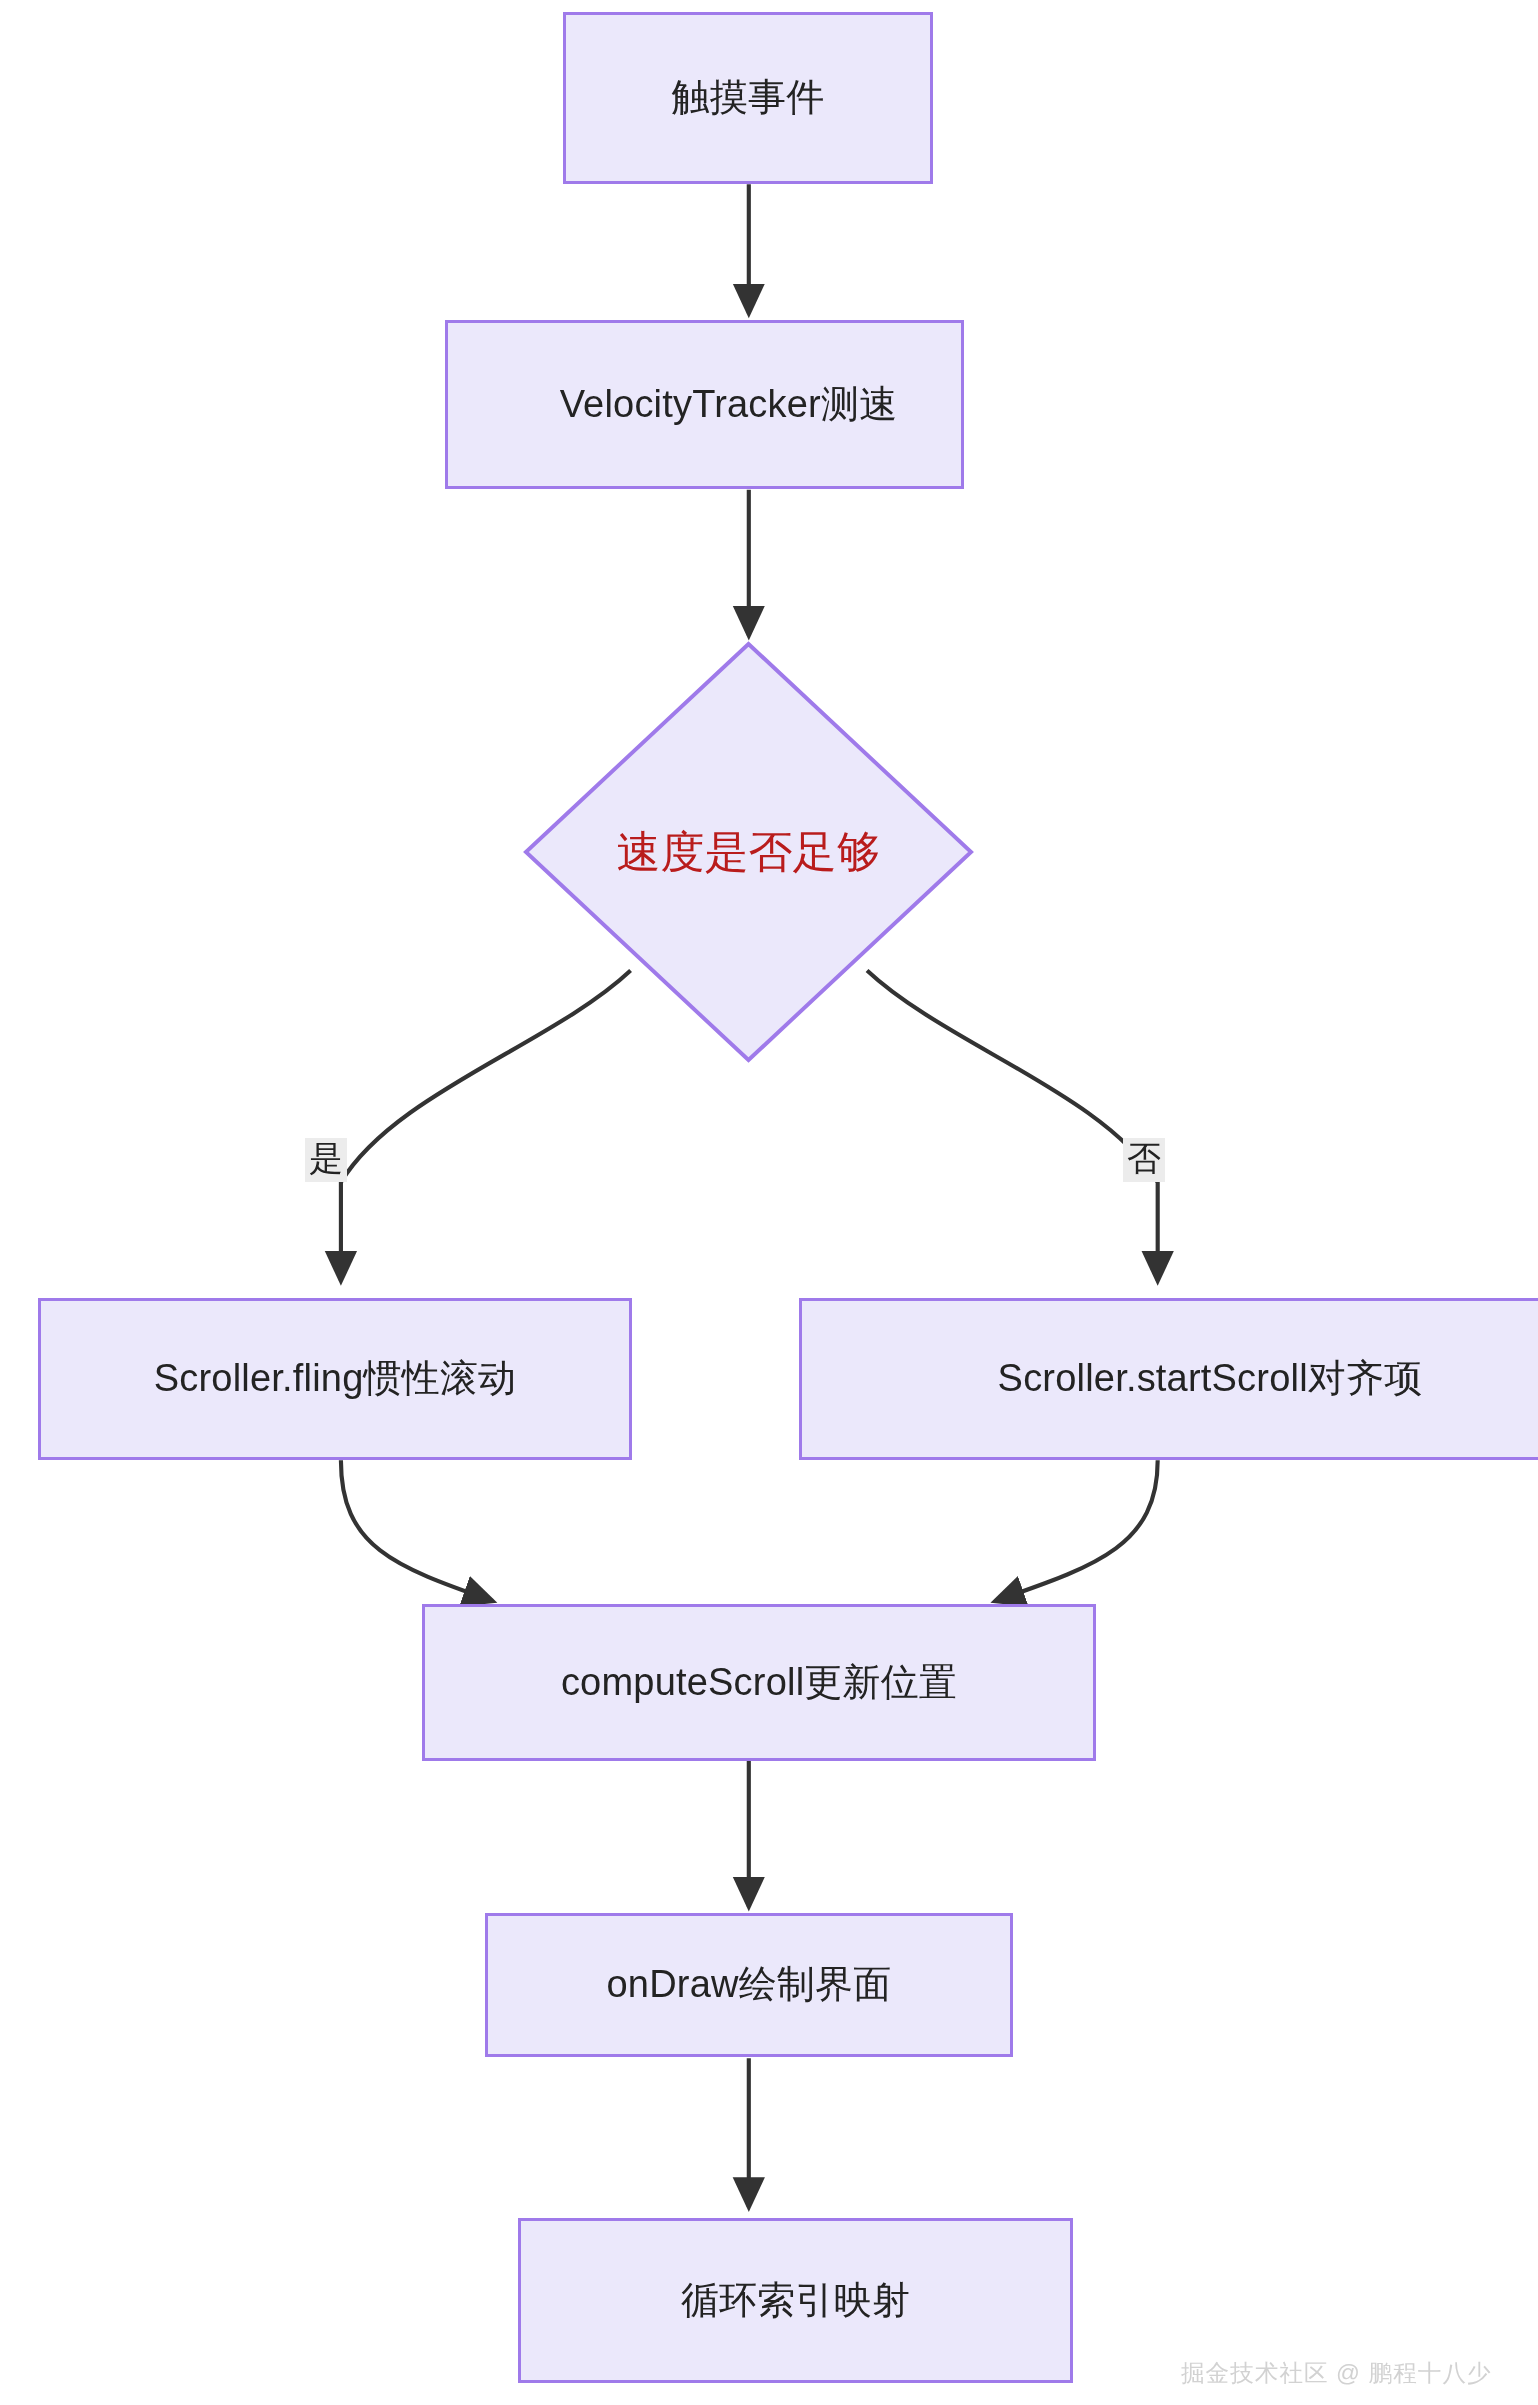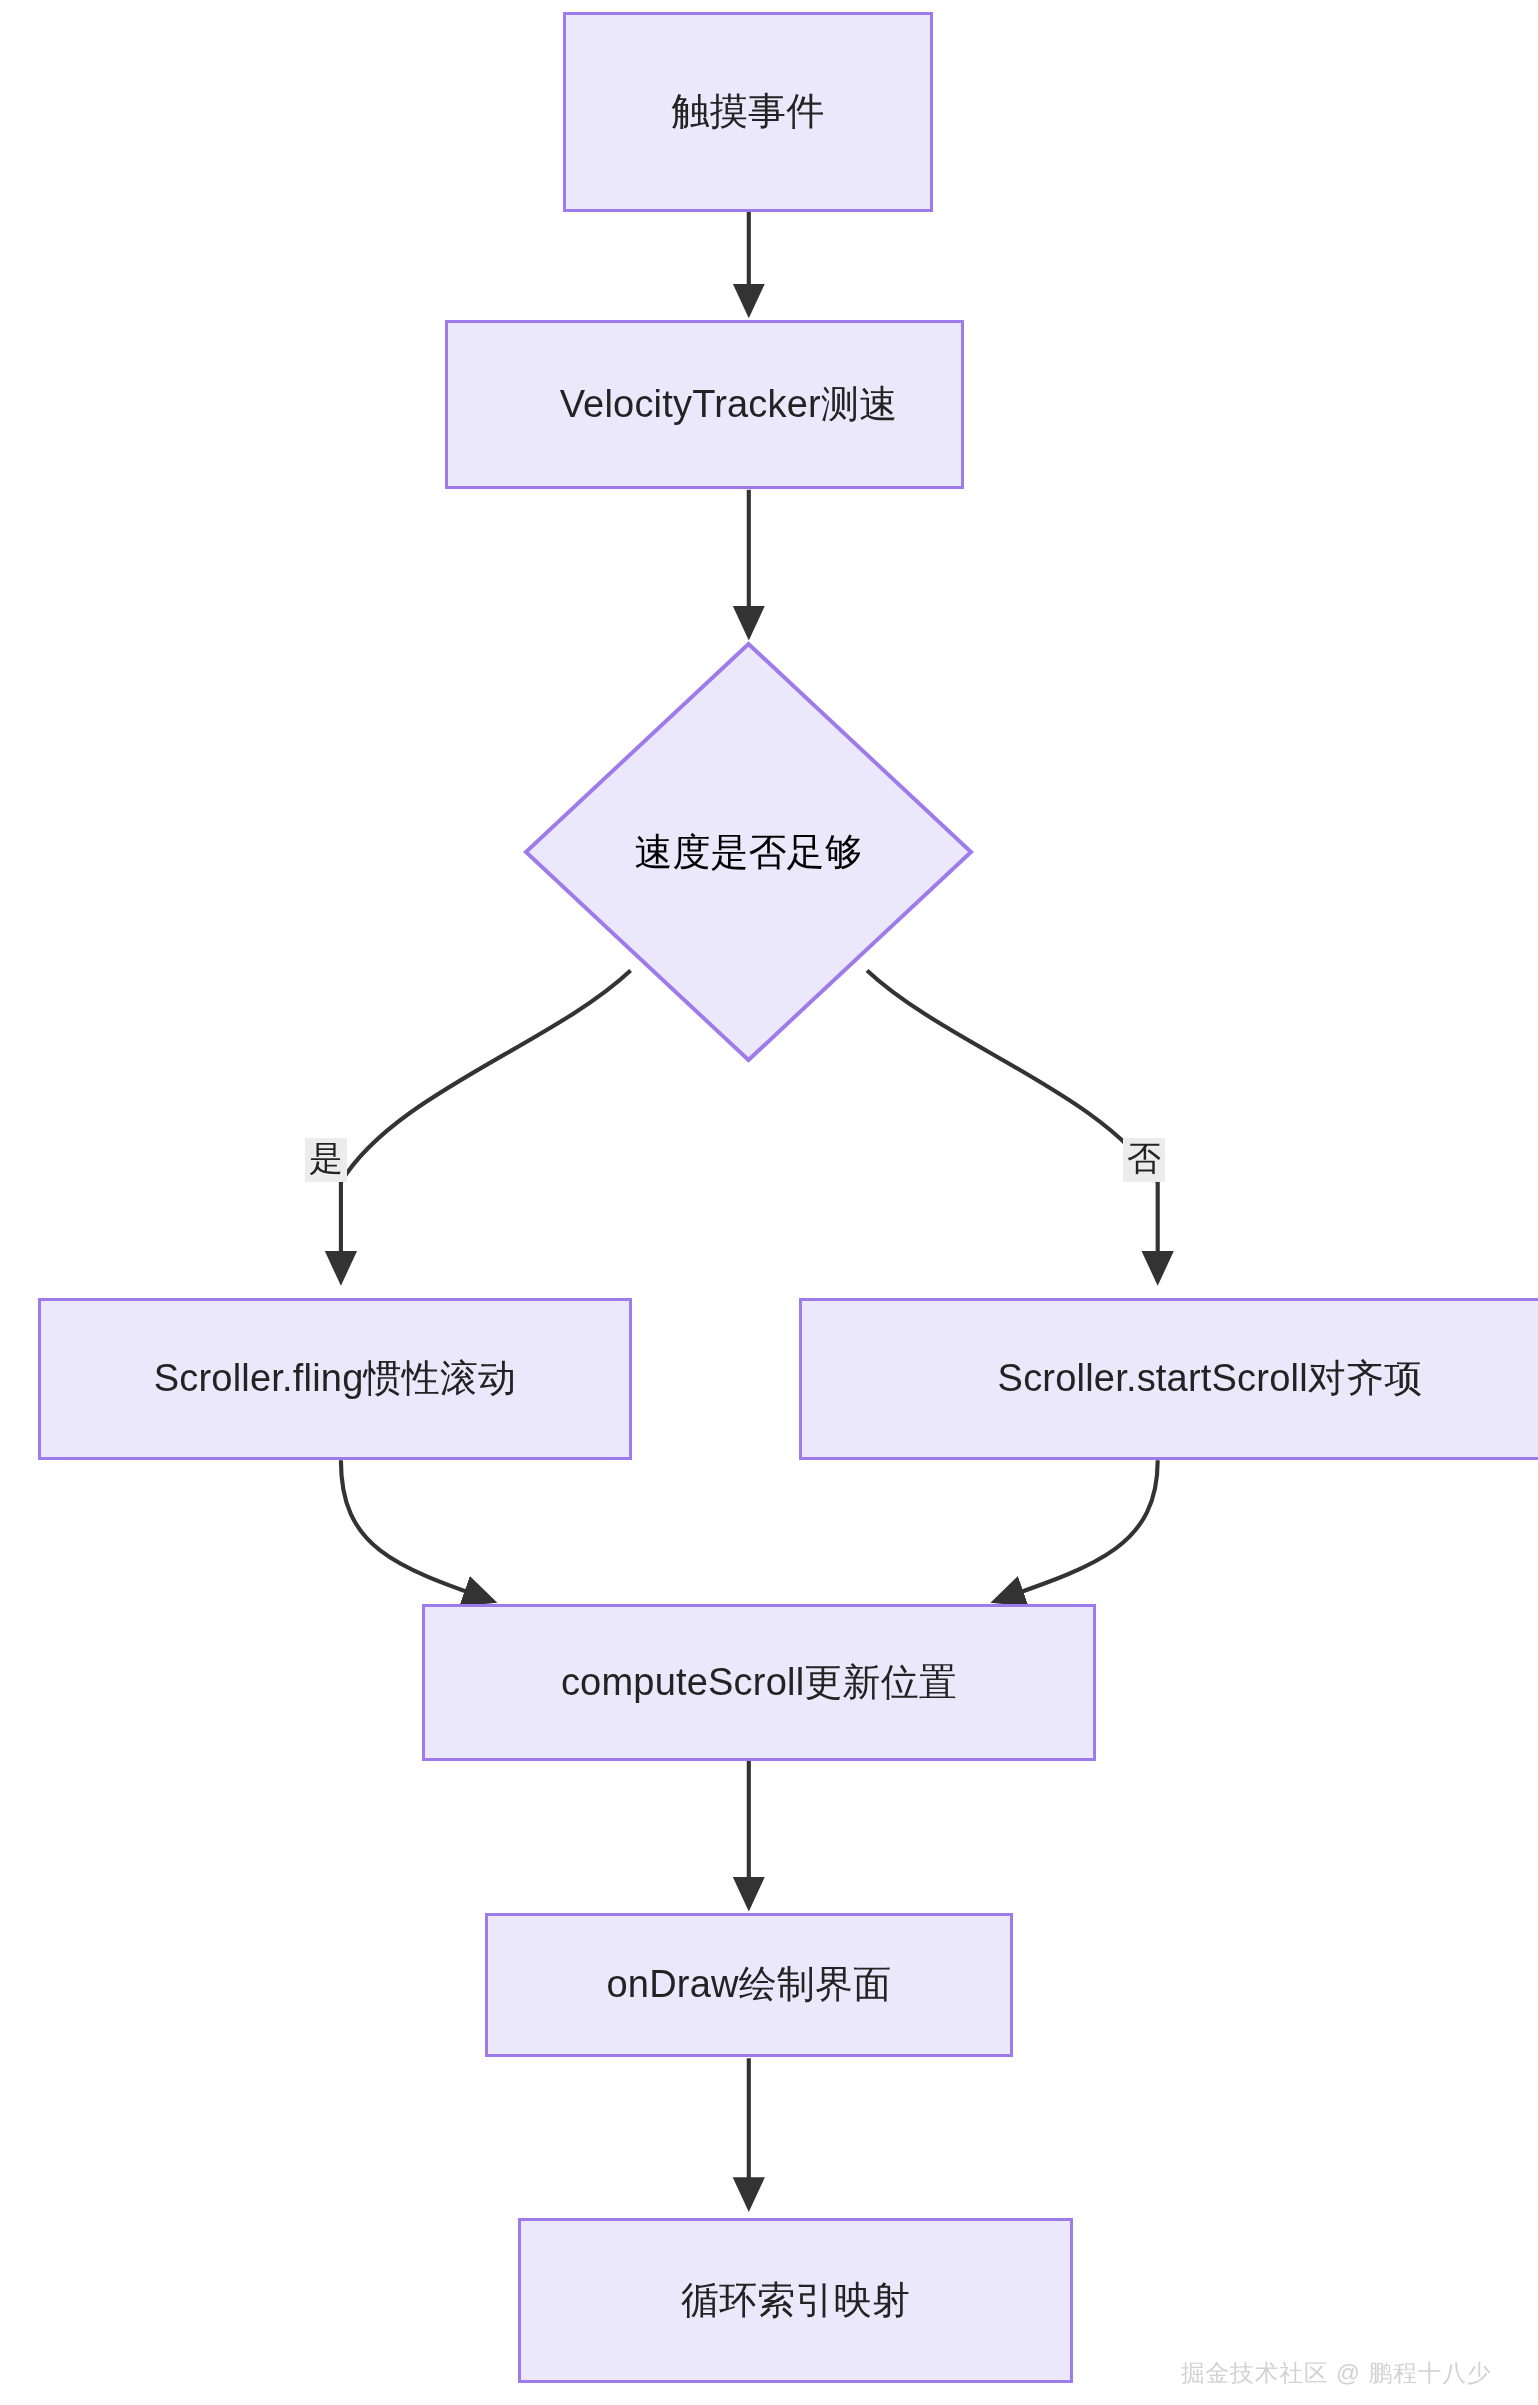--- a/index.html
+++ b/index.html
@@ -47,22 +47,22 @@
   }
   .diamond-shape {
     position: absolute;
     left: 0; top: 0;
     width: 100%;
     height: 100%;
   }
   .diamond-label {
     position: relative;
     z-index: 2;
-    color: #000000;
-    font-size: 38px;
+    color: #b91c1c;
+    font-size: 44px;
     white-space: nowrap;
   }
   .edge-label {
     position: absolute;
     background: #ececec;
     color: #232323;
     font-size: 34px;
     line-height: 1.05;
     padding: 3px 3.9px 4.9px 3.9px;
     white-space: nowrap;
@@ -98,21 +98,21 @@
 
     <path d="M346,1482 C346,1570 400,1590 500,1625" fill="none" stroke="#333333" stroke-width="4.2" marker-end="url(#arrowhead)"></path>
 
     <path d="M1175,1482 C1175,1570 1110,1590 1010,1625" fill="none" stroke="#333333" stroke-width="4.2" marker-end="url(#arrowhead)"></path>
 
     <path d="M760,1787 L760,1935" fill="none" stroke="#333333" stroke-width="4.2" marker-end="url(#arrowhead)"></path>
 
     <path d="M760,2089 L760,2240" fill="none" stroke="#333333" stroke-width="4.2" marker-end="url(#arrowhead)"></path>
   </svg>
 
-  <div class="node" style="left:563px; top:11.8px; width:370px; height:200px;">
+  <div class="node" style="left:563px; top:11.8px; width:370px; height:172px;">
     <span>触摸事件</span>
   </div>
 
   <div class="node" style="left:445px; top:320px; width:519px; height:169px;padding-left:48px;">
     <span>VelocityTracker测速</span>
   </div>
 
   <div class="diamond-wrap" style="left:522px; top:640px; width:453px; height:424px;">
     <svg class="diamond-shape" viewBox="0 0 460 430" preserveAspectRatio="none" xmlns="http://www.w3.org/2000/svg">
       <polygon points="230,4 456,215 230,426 4,215" fill="#ebe8fb" stroke="#9f7aea" stroke-width="4"></polygon>

